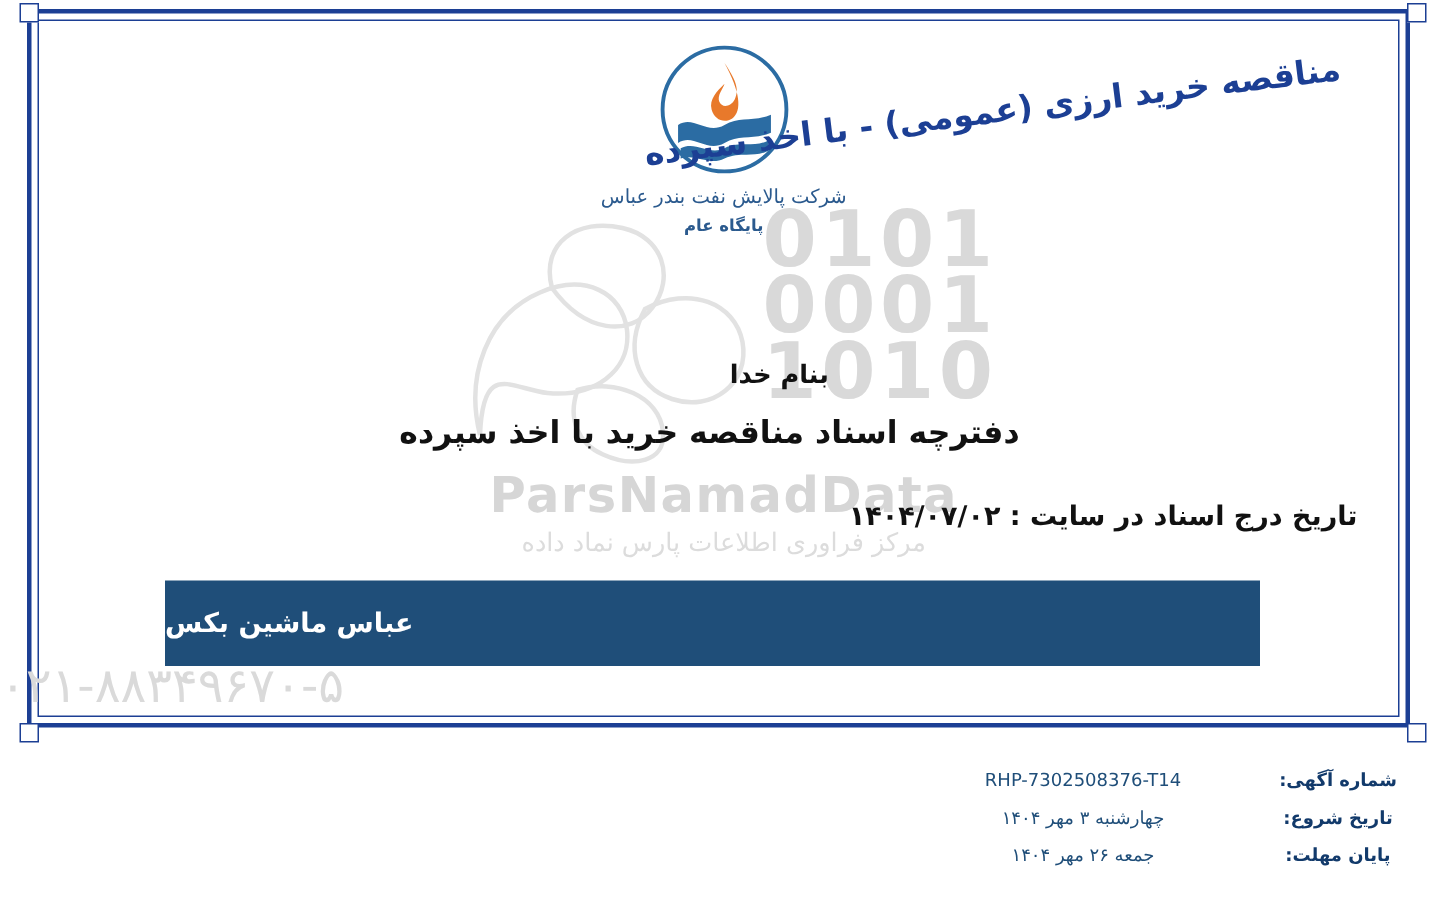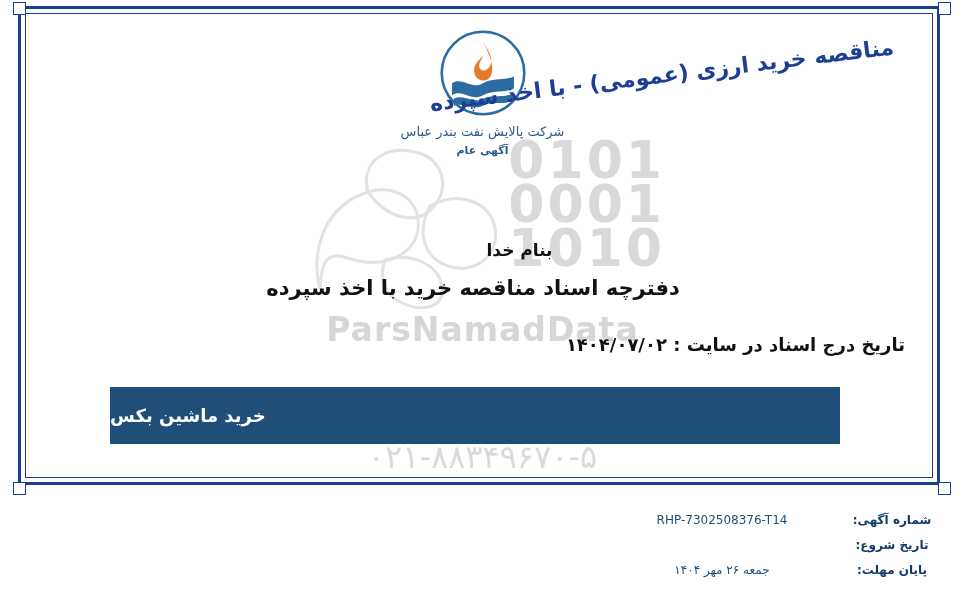--- a/index.html
+++ b/index.html
@@ -109,21 +109,21 @@
     width: 965px;
     text-align: center;
     font-size: 28px;
     color: #d6d6d6;
   }
   #wm-phone {
     position: absolute;
     left: 0;
     top: 318px;
     width: 965px;
-    text-align: center;
+    text-align: left;
     font-size: 32px;
     color: #dadada;
     letter-spacing: 2px;
   }
 
   
   #logo-block {
     position: absolute;
     left: 0;
     top: 30px;
@@ -278,55 +278,57 @@
     <svg id="wm-flower" viewBox="0 0 230 170">
       <g fill="none" stroke="#e2e2e2" stroke-width="3">
         <path d="M30,150 C20,110 35,70 70,55 C100,42 125,55 128,80 C131,108 105,125 75,122 C50,119 32,100 30,150 Z"></path>
         <path d="M78,52 C70,22 95,5 125,12 C152,18 160,45 145,65 C130,85 100,82 78,52 Z"></path>
         <path d="M140,66 C170,50 200,62 205,88 C210,115 185,135 158,126 C134,118 126,92 140,66 Z"></path>
         <path d="M95,120 C120,112 150,124 152,148 C154,168 132,172 112,163 C96,156 88,140 95,120 Z"></path>
       </g>
     </svg>
     <div id="wm-digits">0101<br>0001<br>1010</div>
     <div id="wm-title">ParsNamadData</div>
+    <div id="wm-sub1">مرکز فراوری اطلاعات پارس نماد داده</div>
     <div id="wm-sub2">پایگاه اطلاع رسانی مناقصه و مزایده</div>
     <div id="wm-phone">۰۲۱-۸۸۳۴۹۶۷۰-۵</div>
   </div>
 
   <div id="logo-block">
     <svg id="logo-mark" viewBox="0 0 100 100">
       <circle cx="50" cy="50" r="48" fill="#ffffff" stroke="#2b6ca3" stroke-width="3"></circle>
       <path d="M50,14 C58,26 62,34 58,42 C55,48 48,49 46,44 C44,39 49,34 50,30 C44,36 38,42 40,50 C42,58 50,61 56,57 C64,51 62,36 50,14 Z" fill="#e8792b"></path>
       <path d="M14,62 C26,54 36,70 50,62 C62,55 72,60 86,54 L86,68 C72,74 62,69 50,76 C36,84 26,68 14,76 Z" fill="#2b6ca3"></path>
       <path d="M16,80 C28,74 38,86 50,80 C62,74 72,80 84,74 L84,82 C72,88 62,82 50,88 C38,94 28,84 16,88 Z" fill="#2b6ca3"></path>
     </svg>
     <div id="logo-text-1">شرکت پالایش نفت بندر عباس</div>
-    <div id="logo-text-2">آگهی عام</div>
+    <div id="logo-text-2">پایگاه عام</div>
   </div>
 
   <div id="rotated-title">مناقصه خرید ارزی (عمومی) - با اخذ سپرده</div>
 
   <div id="besmellah">بنام خدا</div>
   <div id="doc-heading">دفترچه اسناد مناقصه خرید با اخذ سپرده</div>
 
   <div id="dates-row">
     <div class="date-item">تاریخ درج اسناد در سایت : ۱۴۰۴/۰۷/۰۲</div>
   </div>
 
   <div id="subject-bar">
-    <span id="subject-text">خرید ماشین بکس</span>
+    <span id="subject-text">عباس ماشین بکس</span>
   </div>
 
   <div id="meta-table">
     <div class="meta-row">
       <span class="meta-label">شماره آگهی:</span>
       <span class="meta-value ltr">RHP-7302508376-T14</span>
     </div>
     <div class="meta-row">
       <span class="meta-label">تاریخ شروع:</span>
+      <span class="meta-value">چهارشنبه ۳ مهر ۱۴۰۴</span>
     </div>
     <div class="meta-row">
       <span class="meta-label">پایان مهلت:</span>
       <span class="meta-value">جمعه ۲۶ مهر ۱۴۰۴</span>
     </div>
   </div>
 
 </div>
 
 </body></html>

